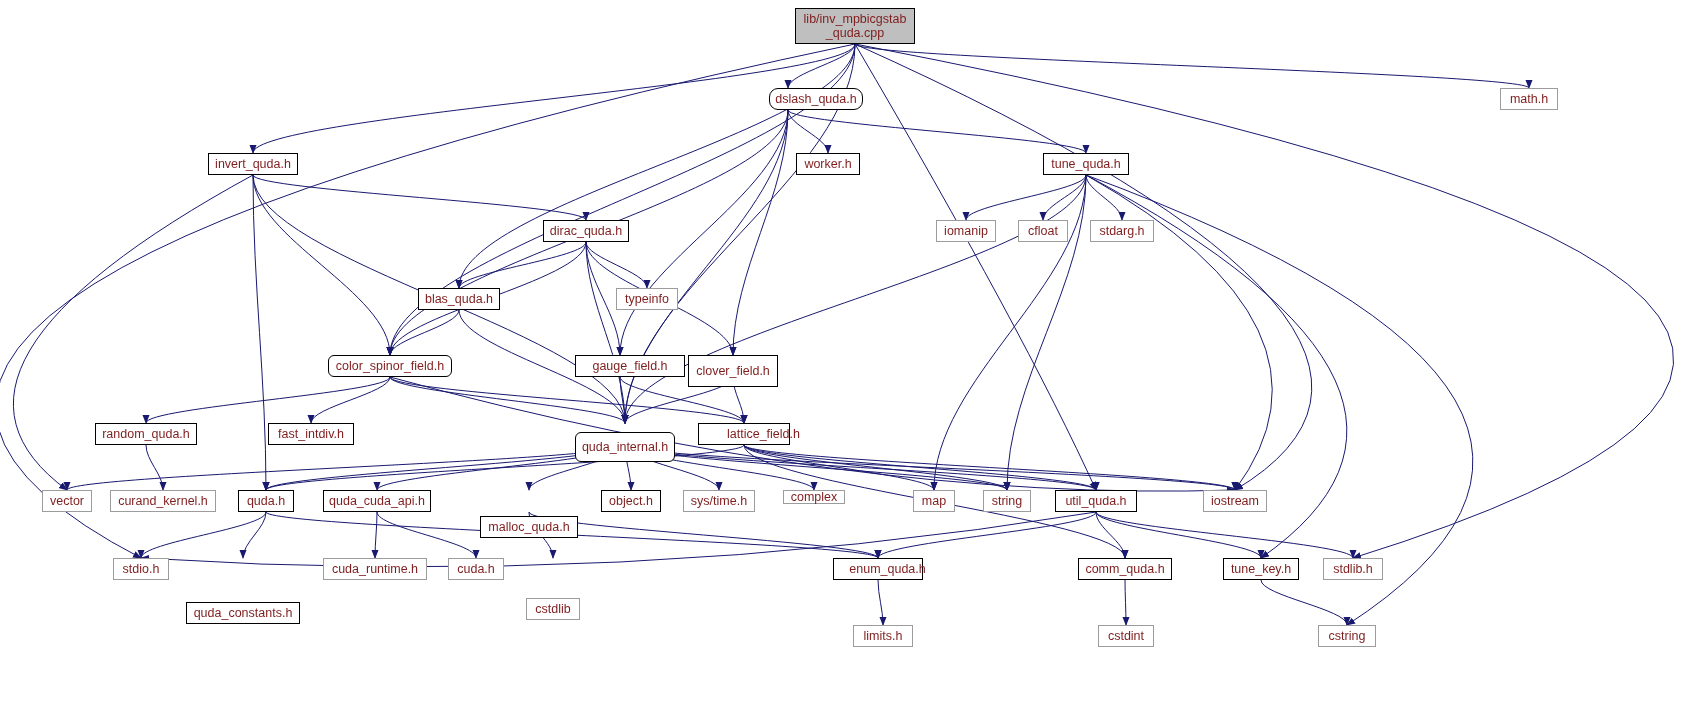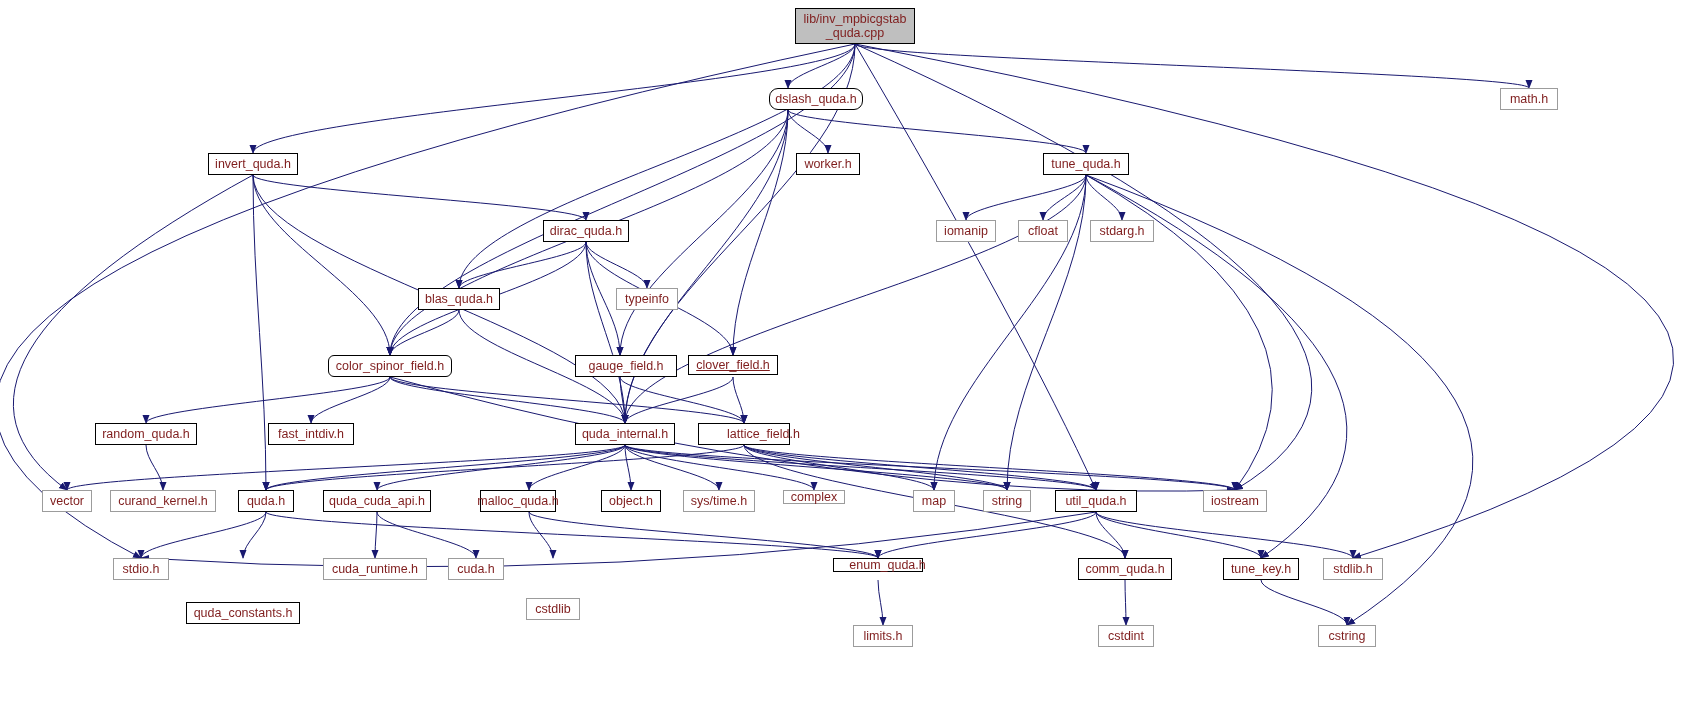--- a/index.html
+++ b/index.html
@@ -137,44 +137,44 @@
       <div class="node project" style="left: 208px; top: 153px; width: 90px; height: 22px;">invert_quda.h</div>
       <div class="node project" style="left: 796px; top: 153px; width: 64px; height: 22px;">worker.h</div>
       <div class="node project" style="left: 1043px; top: 153px; width: 86px; height: 22px;">tune_quda.h</div>
       <div class="node system" style="left: 936px; top: 220px; width: 60px; height: 22px;">iomanip</div>
       <div class="node system" style="left: 1018px; top: 220px; width: 50px; height: 22px;">cfloat</div>
       <div class="node system" style="left: 1090px; top: 220px; width: 64px; height: 22px;">stdarg.h</div>
       <div class="node project" style="left: 543px; top: 220px; width: 86px; height: 22px;">dirac_quda.h</div>
       <div class="node project" style="left: 418px; top: 288px; width: 82px; height: 22px;">blas_quda.h</div>
       <div class="node system" style="left: 616px; top: 288px; width: 62px; height: 22px;">typeinfo</div>
       <div class="node project" style="left: 328px; top: 355px; width: 124px; height: 22px; border-radius: 6px;">color_spinor_field.h</div>
-      <div class="node project" style="left: 575px; top: 355px; width: 102px; height: 22px;">gauge_field.h</div>
-      <div class="node project" style="left: 688px; top: 355px; width: 90px; height: 20px; text-decoration: underline;">clover_field.h</div>
+      <div class="node project" style="left: 575px; top: 355px; width: 110px; height: 22px;">gauge_field.h</div>
+      <div class="node project" style="left: 688px; top: 355px; width: 90px; height: 32px;">clover_field.h</div>
       <div class="node project" style="left: 95px; top: 423px; width: 102px; height: 22px;">random_quda.h</div>
       <div class="node project" style="left: 268px; top: 423px; width: 86px; height: 22px;">fast_intdiv.h</div>
-      <div class="node project" style="left: 575px; top: 423px; width: 100px; height: 22px;">quda_internal.h</div>
+      <div class="node project" style="left: 575px; top: 432px; width: 100px; height: 30px; border-radius: 6px;">quda_internal.h</div>
       <div class="node project" style="left: 698px; top: 423px; width: 92px; height: 22px; padding-left: 39px;">lattice_field.h</div>
       <div class="node system" style="left: 42px; top: 490px; width: 50px; height: 22px;">vector</div>
       <div class="node system" style="left: 110px; top: 490px; width: 106px; height: 22px;">curand_kernel.h</div>
       <div class="node project" style="left: 238px; top: 490px; width: 56px; height: 22px;">quda.h</div>
       <div class="node project" style="left: 323px; top: 490px; width: 108px; height: 22px;">quda_cuda_api.h</div>
-      <div class="node project" style="left: 480px; top: 490px; width: 76px; height: 22px;">malloc_quda.h</div>
+      <div class="node project" style="left: 480px; top: 516px; width: 98px; height: 22px;">malloc_quda.h</div>
       <div class="node project" style="left: 601px; top: 490px; width: 60px; height: 22px;">object.h</div>
       <div class="node system" style="left: 683px; top: 490px; width: 72px; height: 22px;">sys/time.h</div>
       <div class="node system" style="left: 783px; top: 490px; width: 62px; height: 14px;">complex</div>
       <div class="node system" style="left: 913px; top: 490px; width: 42px; height: 22px;">map</div>
       <div class="node system" style="left: 983px; top: 490px; width: 48px; height: 22px;">string</div>
       <div class="node project" style="left: 1055px; top: 490px; width: 82px; height: 22px;">util_quda.h</div>
       <div class="node system" style="left: 1203px; top: 490px; width: 64px; height: 22px;">iostream</div>
       <div class="node system" style="left: 113px; top: 558px; width: 56px; height: 22px;">stdio.h</div>
       <div class="node project" style="left: 186px; top: 558px; width: 114px; height: 22px; margin-top: 44px;">quda_constants.h</div>
       <div class="node system" style="left: 323px; top: 558px; width: 104px; height: 22px;">cuda_runtime.h</div>
       <div class="node system" style="left: 448px; top: 558px; width: 56px; height: 22px;">cuda.h</div>
       <div class="node system" style="left: 526px; top: 558px; width: 54px; height: 22px; margin-top: 40px;">cstdlib</div>
-      <div class="node project" style="left: 833px; top: 558px; width: 90px; height: 14px; padding-left: 19px;">enum_quda.h</div>
+      <div class="node project" style="left: 833px; top: 558px; width: 90px; height: 22px; padding-left: 19px;">enum_quda.h</div>
       <div class="node project" style="left: 1078px; top: 558px; width: 94px; height: 22px;">comm_quda.h</div>
       <div class="node project" style="left: 1223px; top: 558px; width: 76px; height: 22px;">tune_key.h</div>
       <div class="node system" style="left: 1323px; top: 558px; width: 60px; height: 22px;">stdlib.h</div>
       <div class="node system" style="left: 853px; top: 625px; width: 60px; height: 22px;">limits.h</div>
       <div class="node system" style="left: 1098px; top: 625px; width: 56px; height: 22px;">cstdint</div>
       <div class="node system" style="left: 1318px; top: 625px; width: 58px; height: 22px;">cstring</div>
     </div>
 </div>
 
 </body></html>

